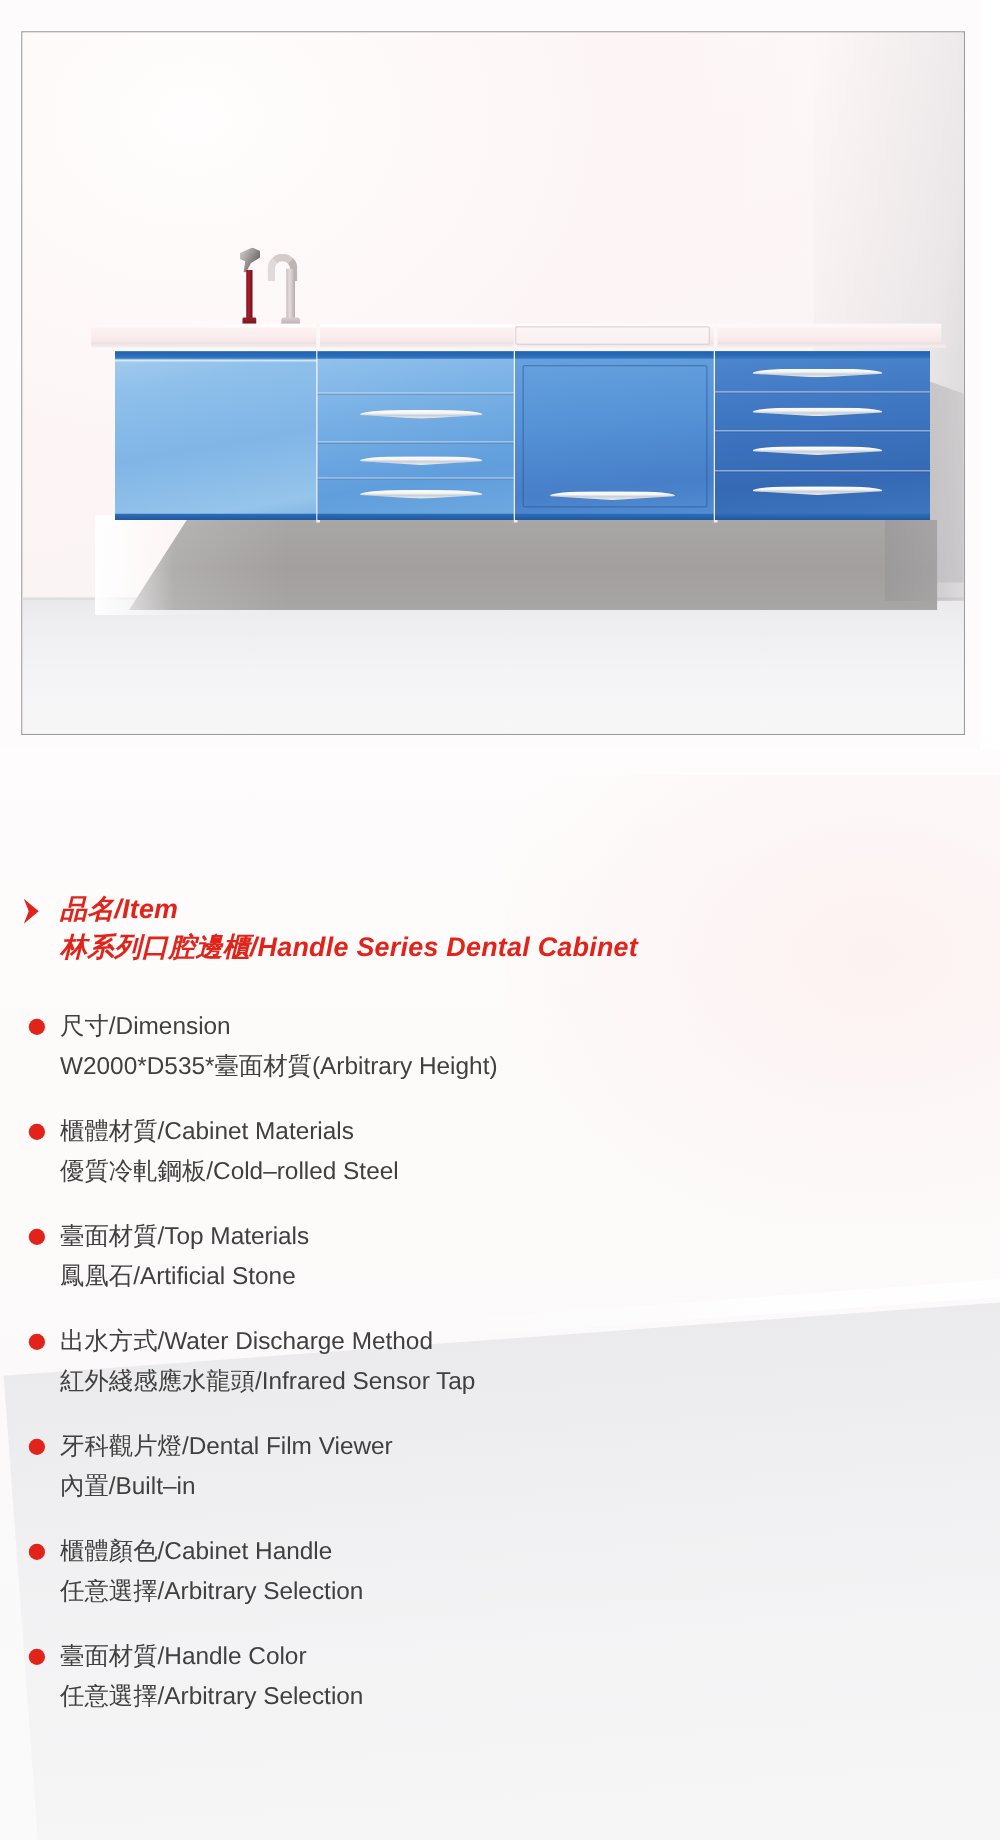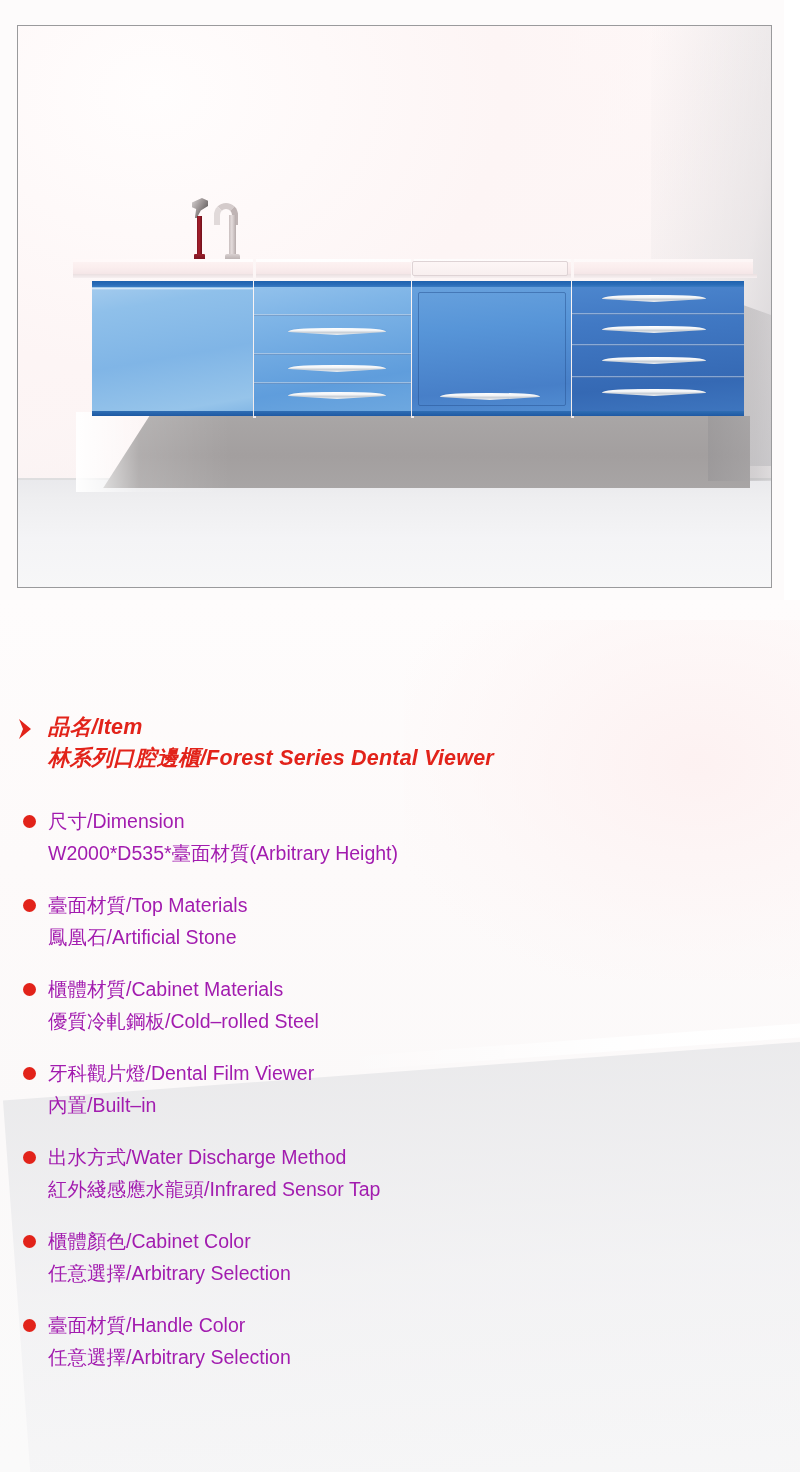--- a/index.html
+++ b/index.html
@@ -266,21 +266,21 @@
     margin-bottom: 21px;
   }
   .bullet-icon {
     position: absolute;
     left: 23px; top: 9px;
     width: 13px; height: 13px;
     border-radius: 50%;
     background: #e2231a;
   }
   .spec-label, .spec-value {
-    color: #a21caf;
+    color: #404040;
     font-size: 19.5px;
     line-height: 31.5px;
     white-space: nowrap;
   }
 </style>
 </head>
 <body>
 
 <div id="page">
 
@@ -359,56 +359,56 @@
     </div>
   </div>
 
   <div id="spec-list">
 
     <div class="title-row">
       <svg class="arrow-icon" viewBox="0 0 14 22">
         <path d="M1 1 L13 11 L1 21 L5 11 Z" fill="#e2231a"></path>
       </svg>
       <div class="title-line">品名/Item</div>
-      <div class="title-line">林系列口腔邊櫃/Forest Series Dental Viewer</div>
+      <div class="title-line">林系列口腔邊櫃/Handle Series Dental Cabinet</div>
     </div>
 
     <div class="spec-item">
       <div class="bullet-icon"></div>
       <div class="spec-label">尺寸/Dimension</div>
       <div class="spec-value">W2000*D535*臺面材質(Arbitrary Height)</div>
     </div>
 
     <div class="spec-item">
       <div class="bullet-icon"></div>
+      <div class="spec-label">櫃體材質/Cabinet Materials</div>
+      <div class="spec-value">優質冷軋鋼板/Cold–rolled Steel</div>
+    </div>
+
+    <div class="spec-item">
+      <div class="bullet-icon"></div>
       <div class="spec-label">臺面材質/Top Materials</div>
       <div class="spec-value">鳳凰石/Artificial Stone</div>
     </div>
 
     <div class="spec-item">
       <div class="bullet-icon"></div>
-      <div class="spec-label">櫃體材質/Cabinet Materials</div>
-      <div class="spec-value">優質冷軋鋼板/Cold–rolled Steel</div>
+      <div class="spec-label">出水方式/Water Discharge Method</div>
+      <div class="spec-value">紅外綫感應水龍頭/Infrared Sensor Tap</div>
     </div>
 
     <div class="spec-item">
       <div class="bullet-icon"></div>
       <div class="spec-label">牙科觀片燈/Dental Film Viewer</div>
       <div class="spec-value">內置/Built–in</div>
     </div>
 
     <div class="spec-item">
       <div class="bullet-icon"></div>
-      <div class="spec-label">出水方式/Water Discharge Method</div>
-      <div class="spec-value">紅外綫感應水龍頭/Infrared Sensor Tap</div>
-    </div>
-
-    <div class="spec-item">
-      <div class="bullet-icon"></div>
-      <div class="spec-label">櫃體顏色/Cabinet Color</div>
+      <div class="spec-label">櫃體顏色/Cabinet Handle</div>
       <div class="spec-value">任意選擇/Arbitrary Selection</div>
     </div>
 
     <div class="spec-item">
       <div class="bullet-icon"></div>
       <div class="spec-label">臺面材質/Handle Color</div>
       <div class="spec-value">任意選擇/Arbitrary Selection</div>
     </div>
 
   </div>

